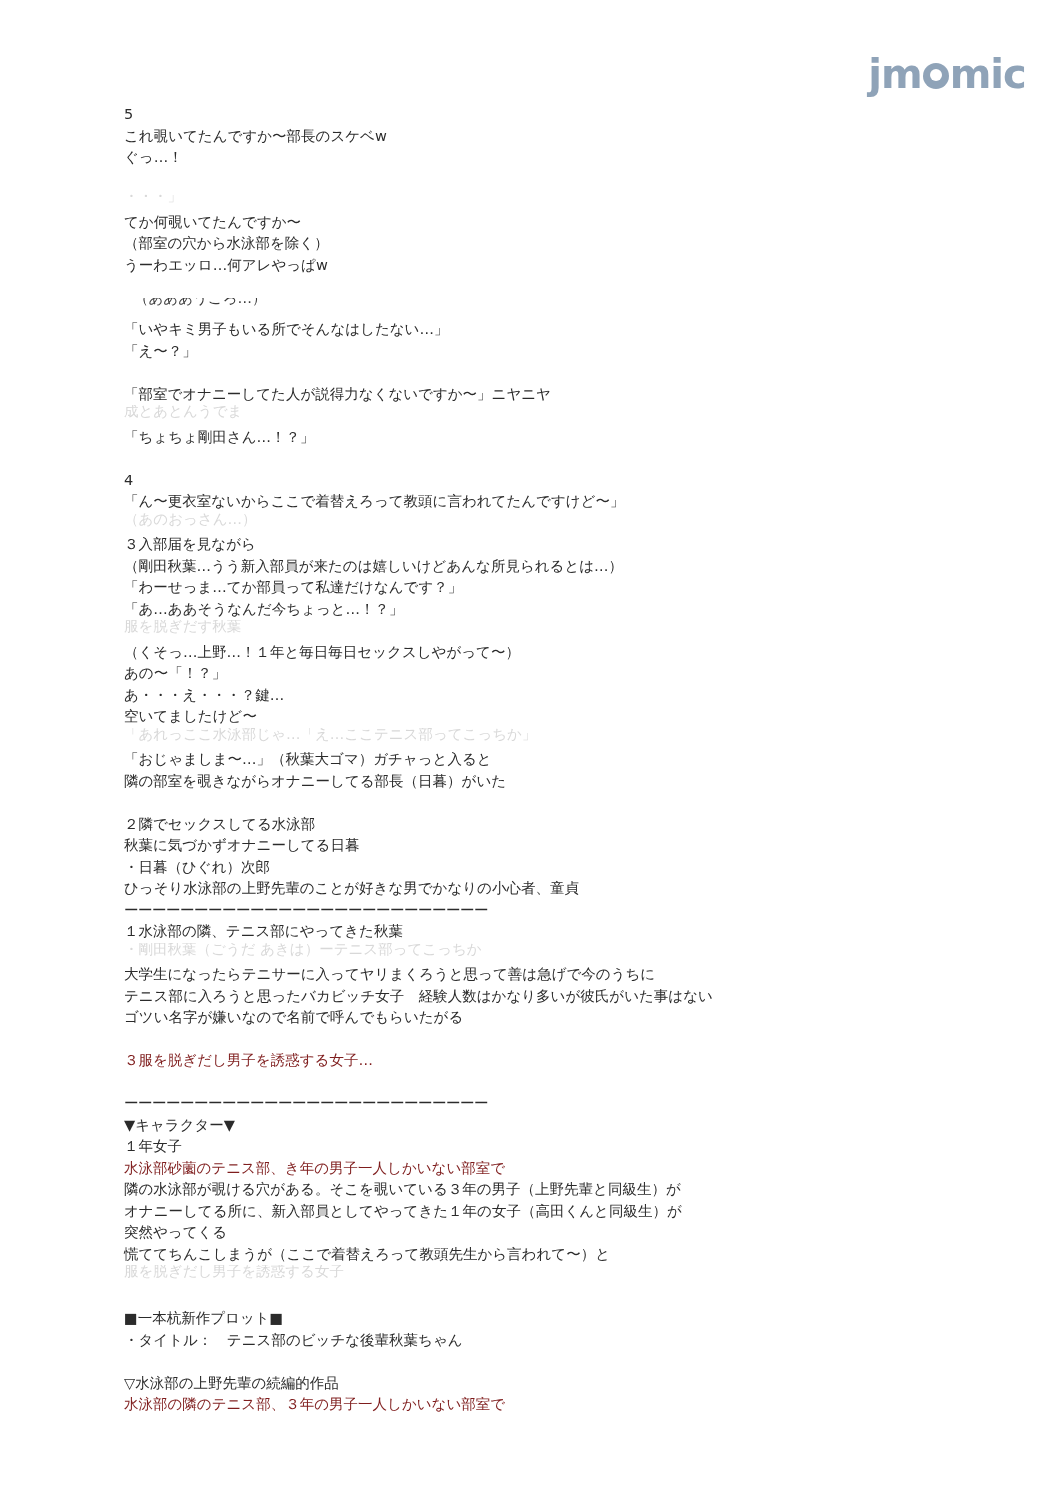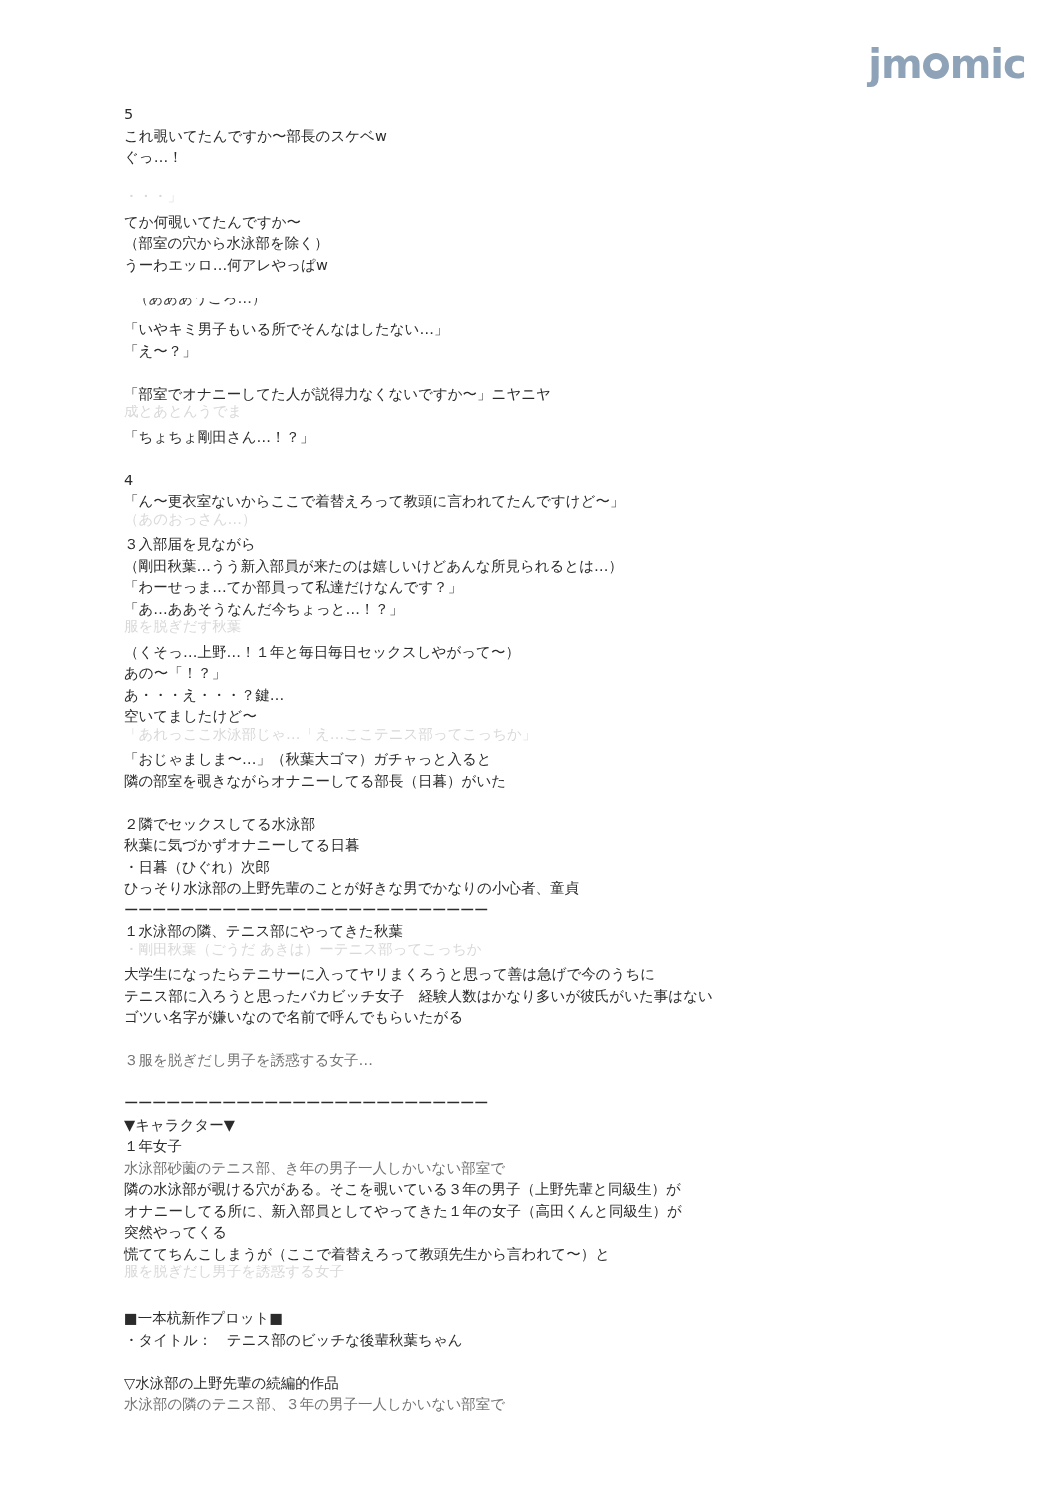--- a/index.html
+++ b/index.html
@@ -13,21 +13,21 @@
   .page {
     position: relative;
     width: 1057px;
     height: 1500px;
     background: #ffffff;
     overflow: hidden;
   }
   
   .watermark {
     position: absolute;
-    top: 38px;
+    top: 48px;
     right: 10px;
     width: 200px;
     height: 52px;
     background: #ffffff;
     display: flex;
     align-items: center;
     justify-content: center;
   }
   .watermark .wm-text {
     font-family: "DejaVu Sans", sans-serif;
@@ -82,21 +82,21 @@
     color: #b9b9b9;
     overflow: hidden;
     height: 12px;
     line-height: 12px;
     opacity: 0.55;
   }
   .line.halfcut {
     overflow: hidden;
     height: 11px;
     line-height: 21.5px;
-    color: #737373;
+    color: #7f1d1d;
   }
   .line.halfcut-bottom {
     overflow: hidden;
     height: 11px;
     line-height: 0px;
     color: #3a3a3a;
     margin-left: 10px;
   }
   .line.rule {
     letter-spacing: -0.5px;

